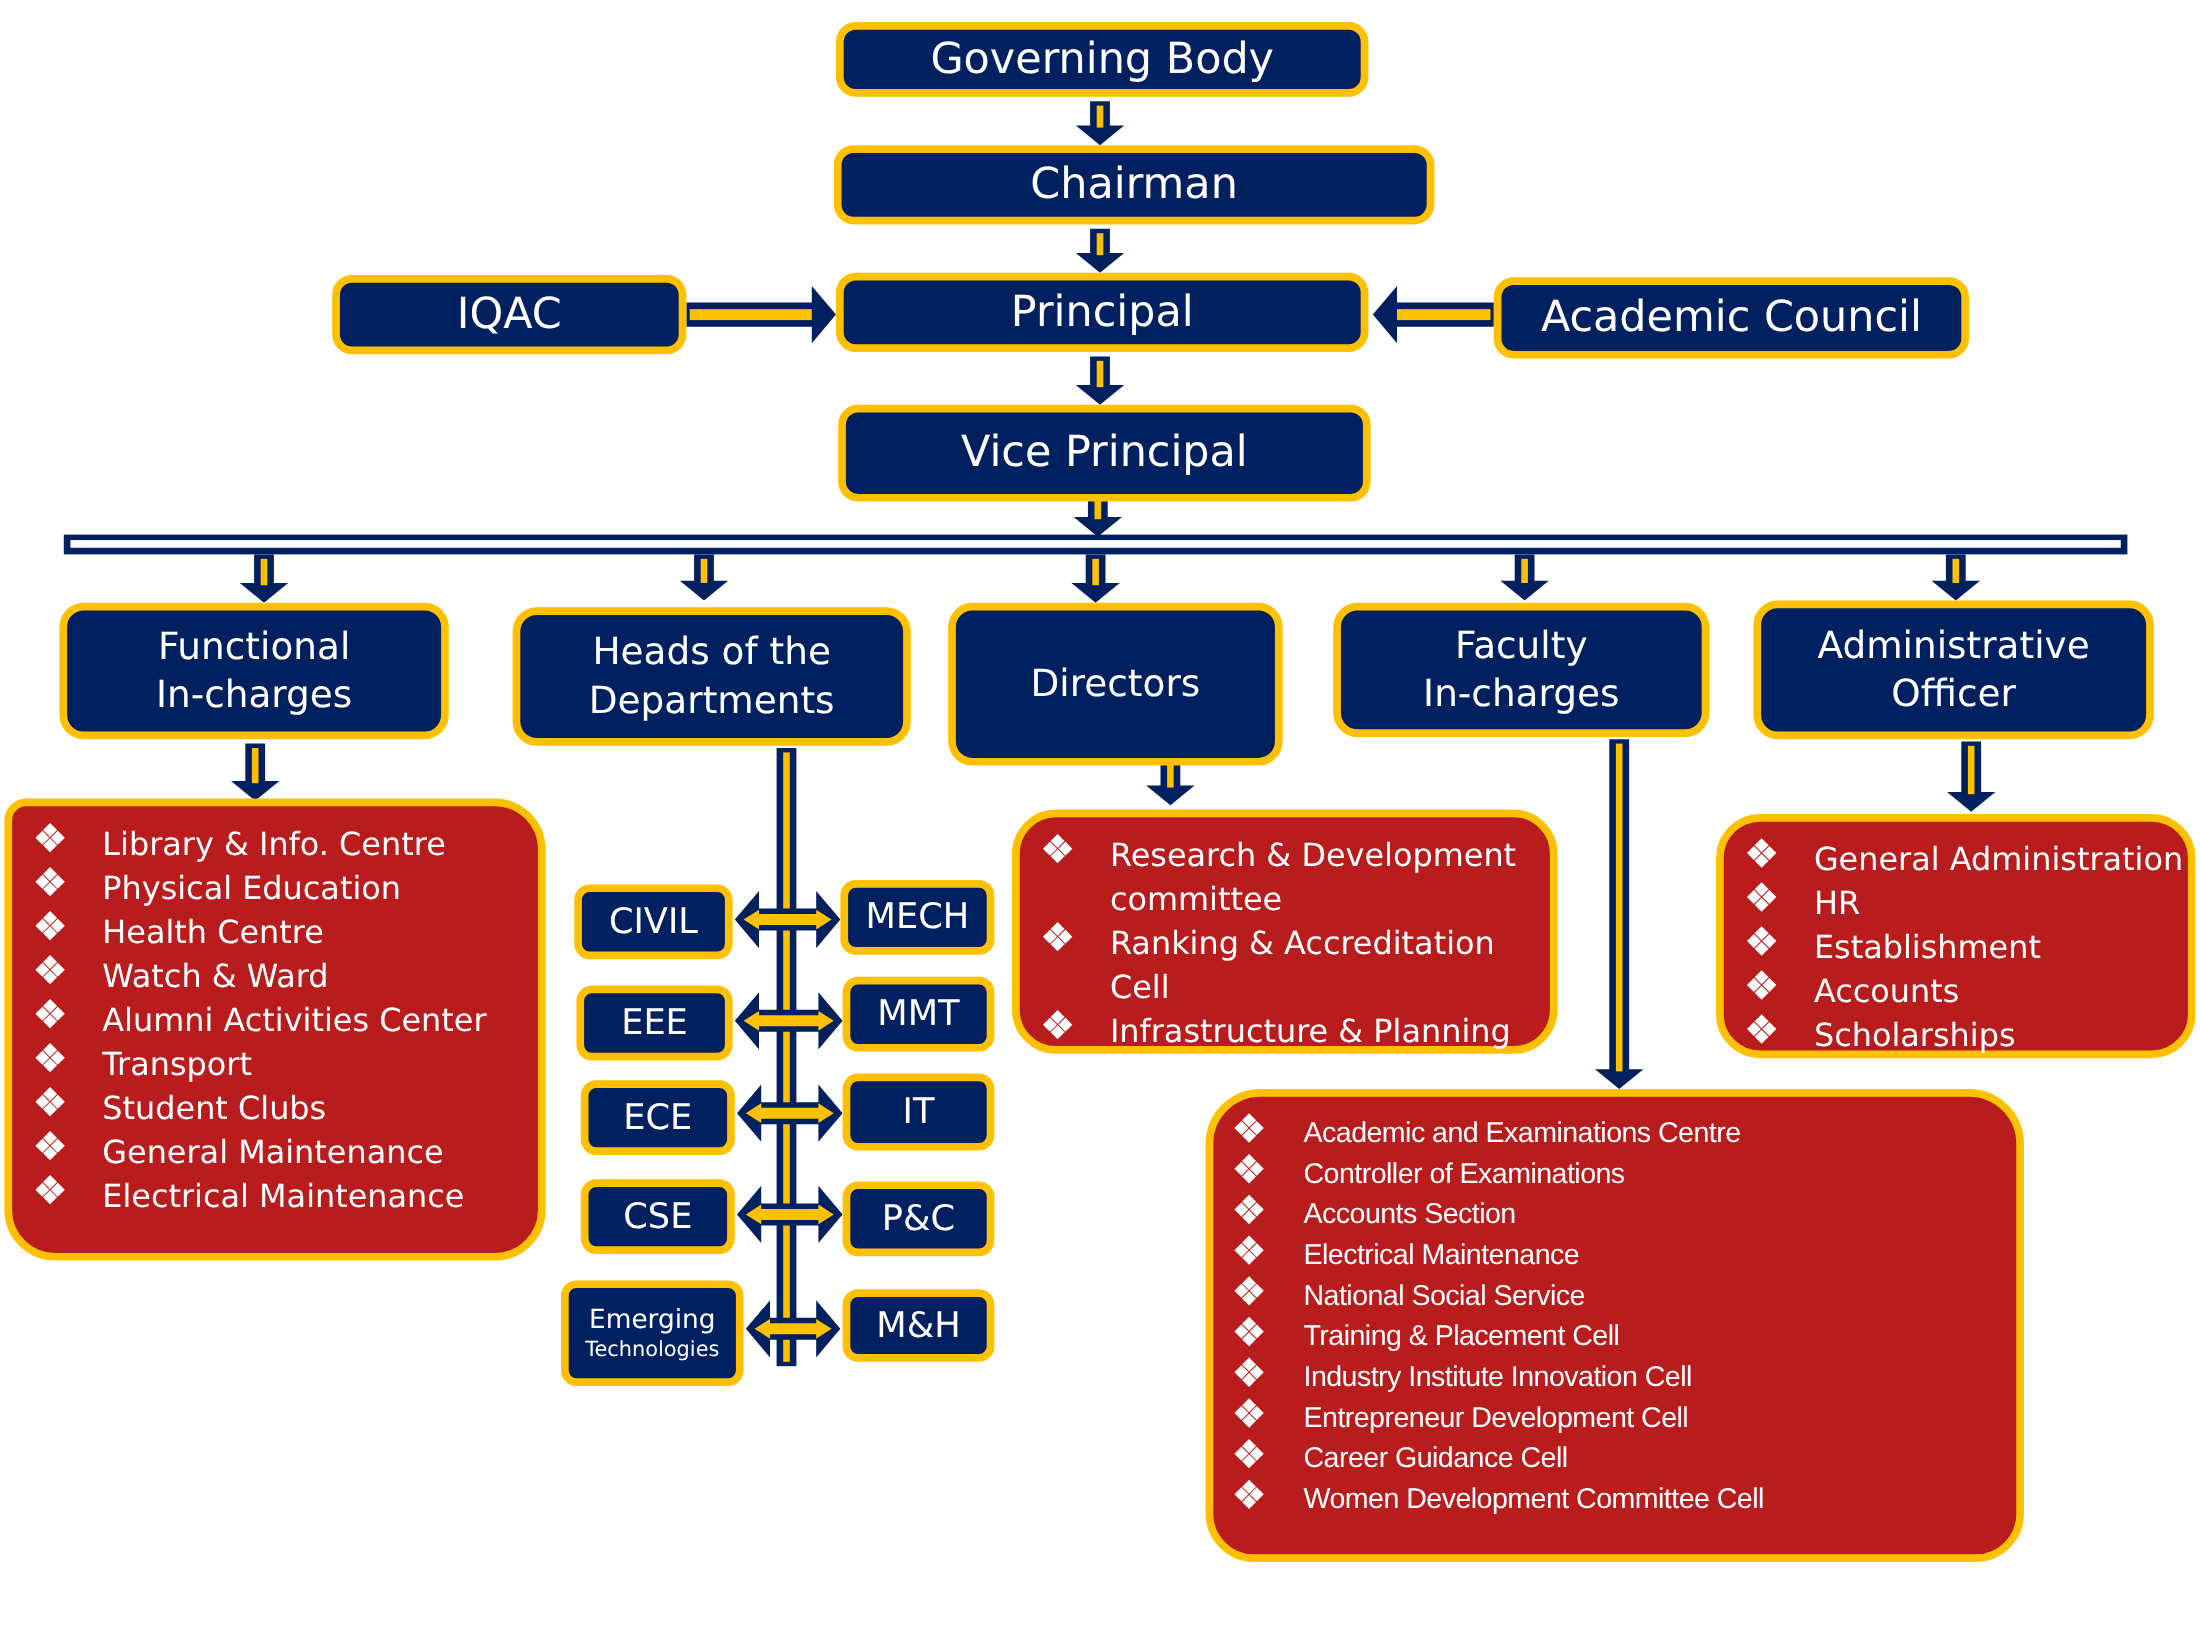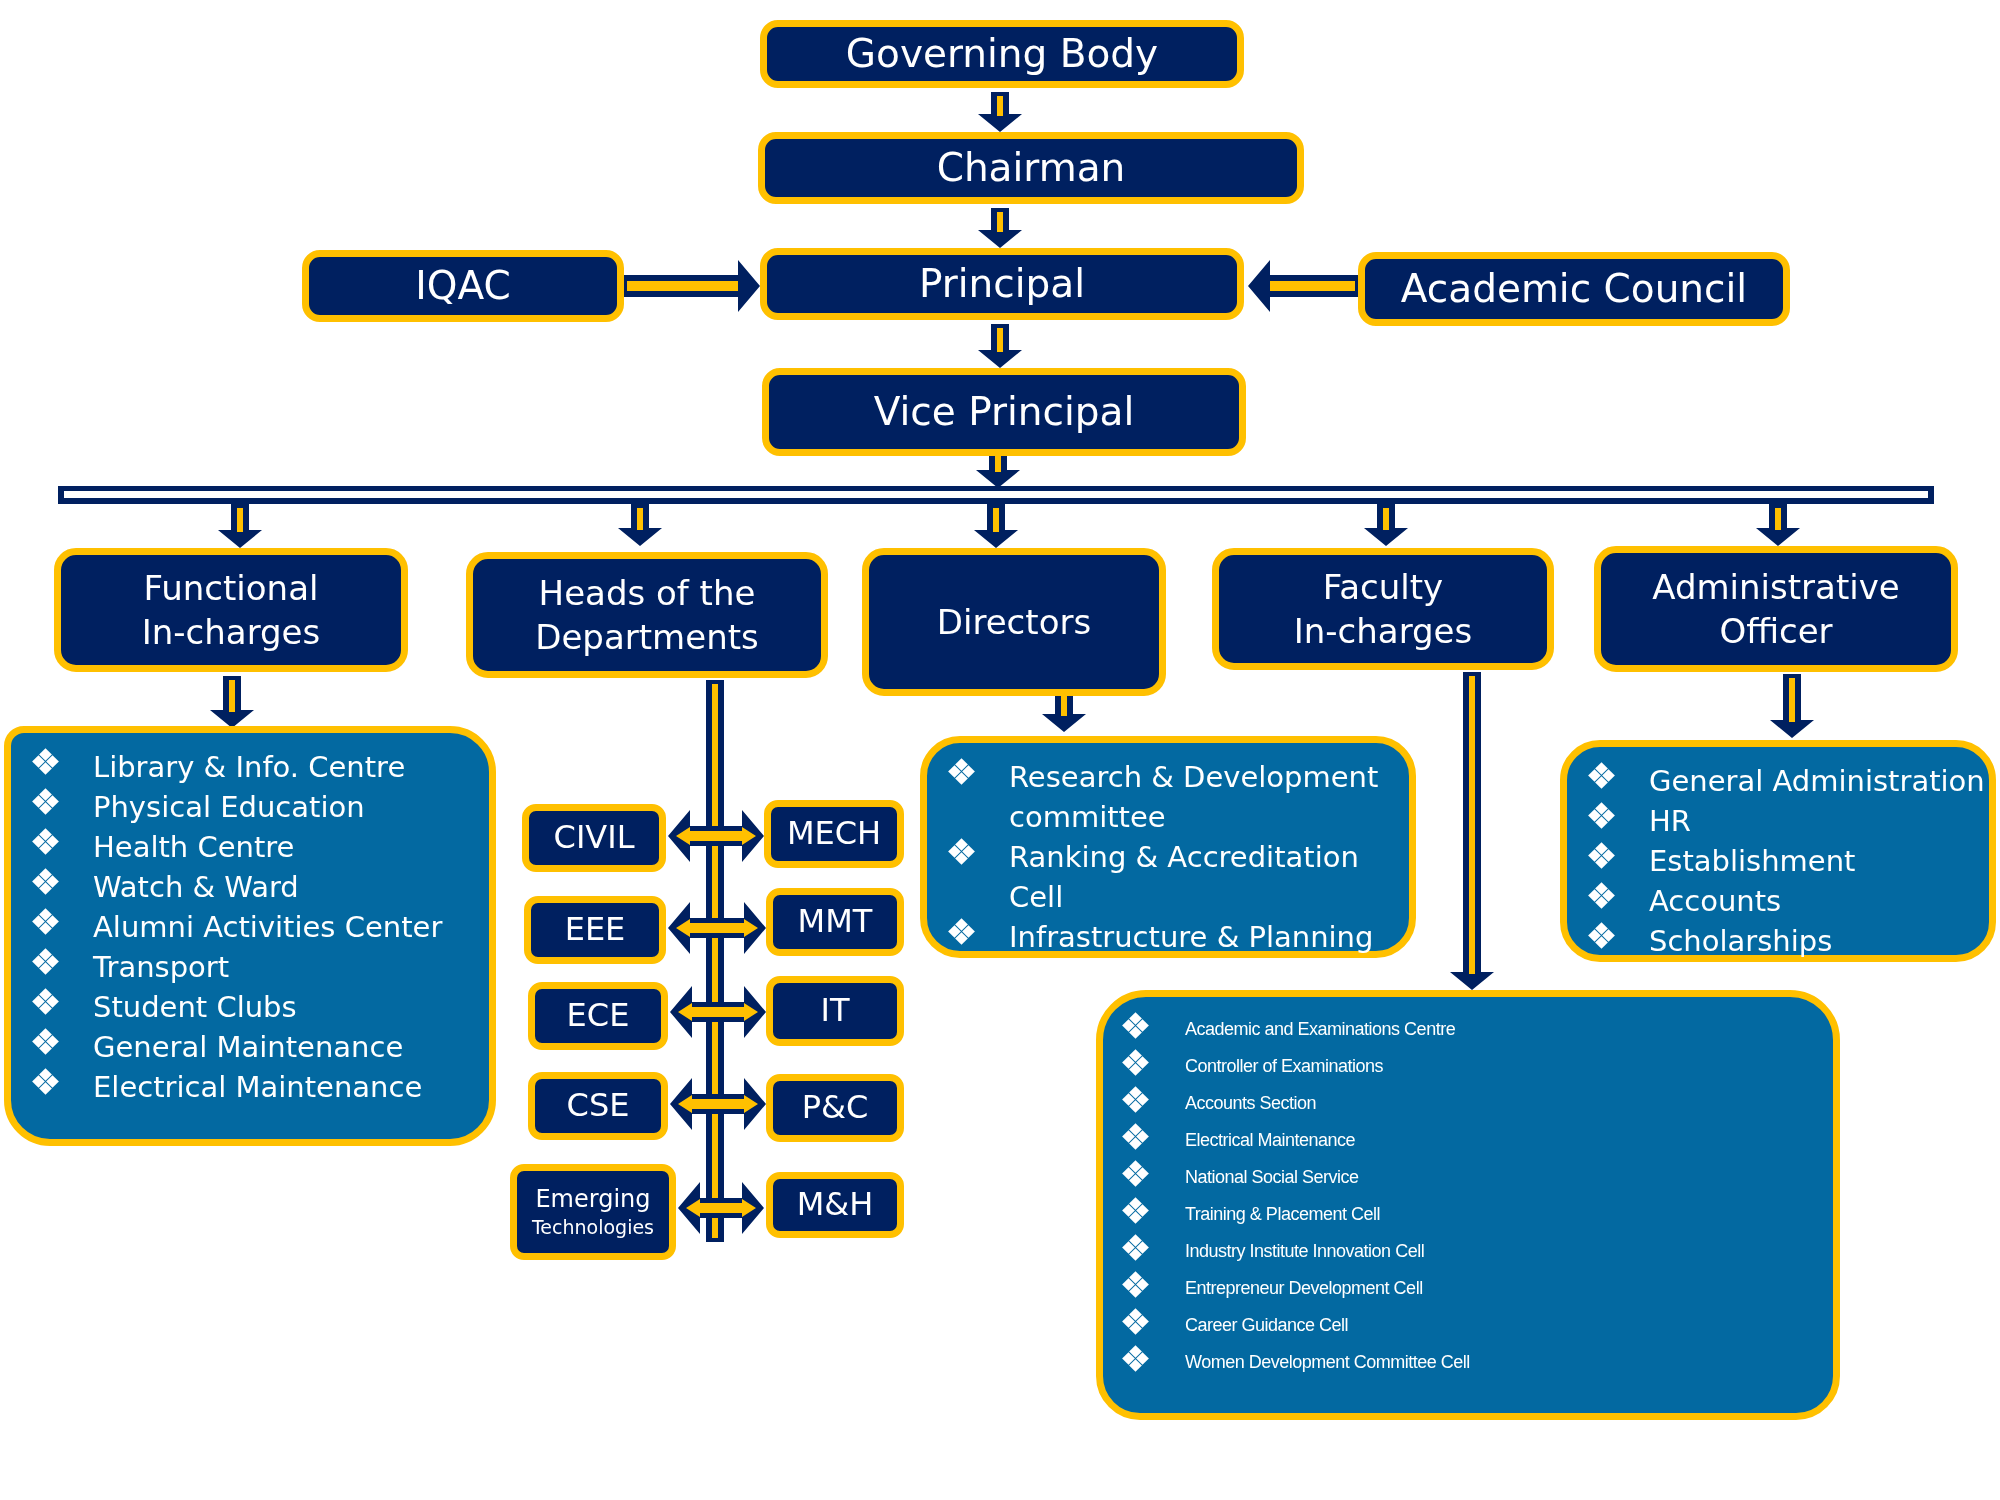--- a/index.html
+++ b/index.html
@@ -12,36 +12,36 @@
     text-align: center; line-height: 1.3;
   }
   .box span { white-space: pre-line; }
   .t-top { font-size: 39px; }
   .t-mid { font-size: 34px; }
   .t-dept { font-size: 32px; }
   .t-dept-small { font-size: 24px; line-height: 1.3; }
   .t-dept-small .sub { font-size: 19px; display: block; }
   .list {
     position: absolute; box-sizing: border-box;
-    background: #0369a1; border: 7px solid #FFC000; border-radius: 40px;
+    background: #b91c1c; border: 7px solid #FFC000; border-radius: 40px;
     color: #ffffff; padding: 14px 0 0 20px; overflow: visible;
   }
   .list ul { list-style: none; margin: 0; padding: 0; }
   .list li { display: flex; align-items: flex-start; white-space: nowrap; }
   .bullet { display: inline-block; width: 30px; height: 30px; position: relative; flex: 0 0 auto; }
   .bullet i { position: absolute; width: 9px; height: 9px; background: #fff; transform: rotate(45deg); }
   .bullet i:nth-child(1) { left: 10px; top: 3px; }
   .bullet i:nth-child(2) { left: 3px; top: 10px; }
   .bullet i:nth-child(3) { left: 17px; top: 10px; }
   .bullet i:nth-child(4) { left: 10px; top: 17px; }
   .list-fi { font-size: 29px; line-height: 40px; }
   .list-fi .label, .list-dir .label, .list-ao .label { margin-left: 32px; }
   .list-dir { font-size: 29px; line-height: 40px; padding-left: 20px; }
   .list-ao { font-size: 29px; line-height: 40px; }
-  .list-fac { font-size: 18px; line-height: 37px; padding-left: 18px; font-family: "Liberation Sans Narrow", "Liberation Sans", sans-serif; }
+  .list-fac { font-size: 26px; line-height: 37px; padding-left: 18px; font-family: "Liberation Sans Narrow", "Liberation Sans", sans-serif; }
   .list-fac .label { margin-left: 34px; letter-spacing: -0.5px; }
   .overflow-text { position: absolute; color: #ffffff; font-size: 29px; white-space: nowrap; }
   svg.connectors { position: absolute; left: 0; top: 0; pointer-events: none; }
 </style>
 </head>
 <body>
 
 <svg class="connectors" width="2000" height="1500">
 
   <rect x="58" y="486" width="1876" height="18" fill="#002060"></rect>

